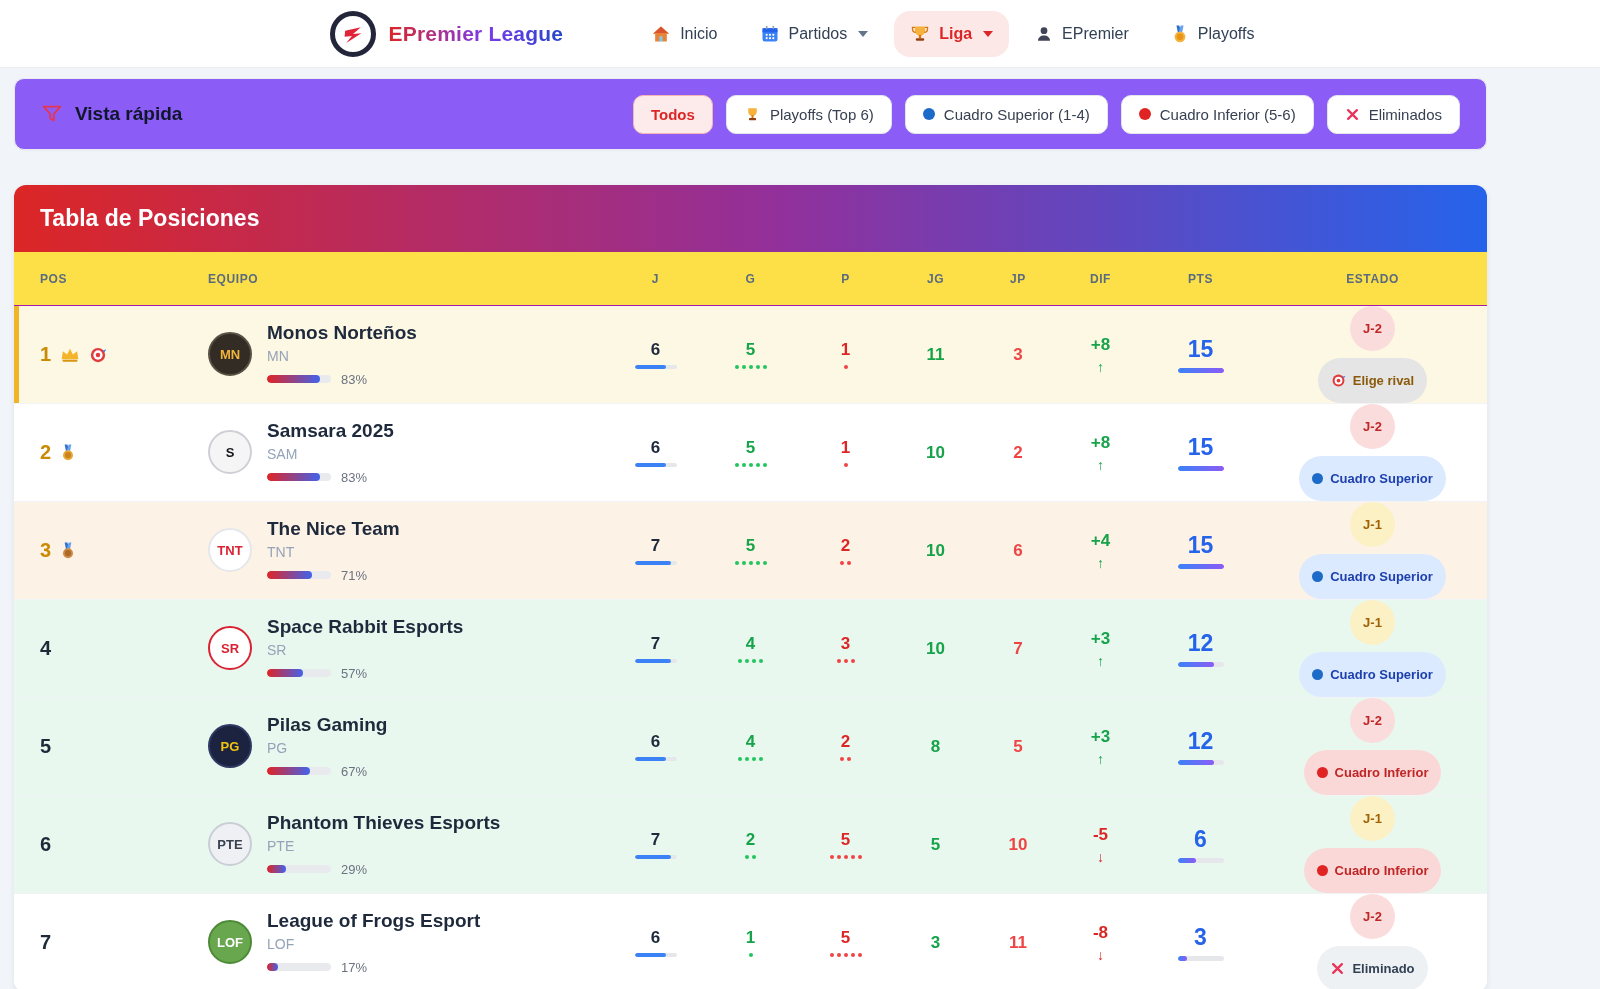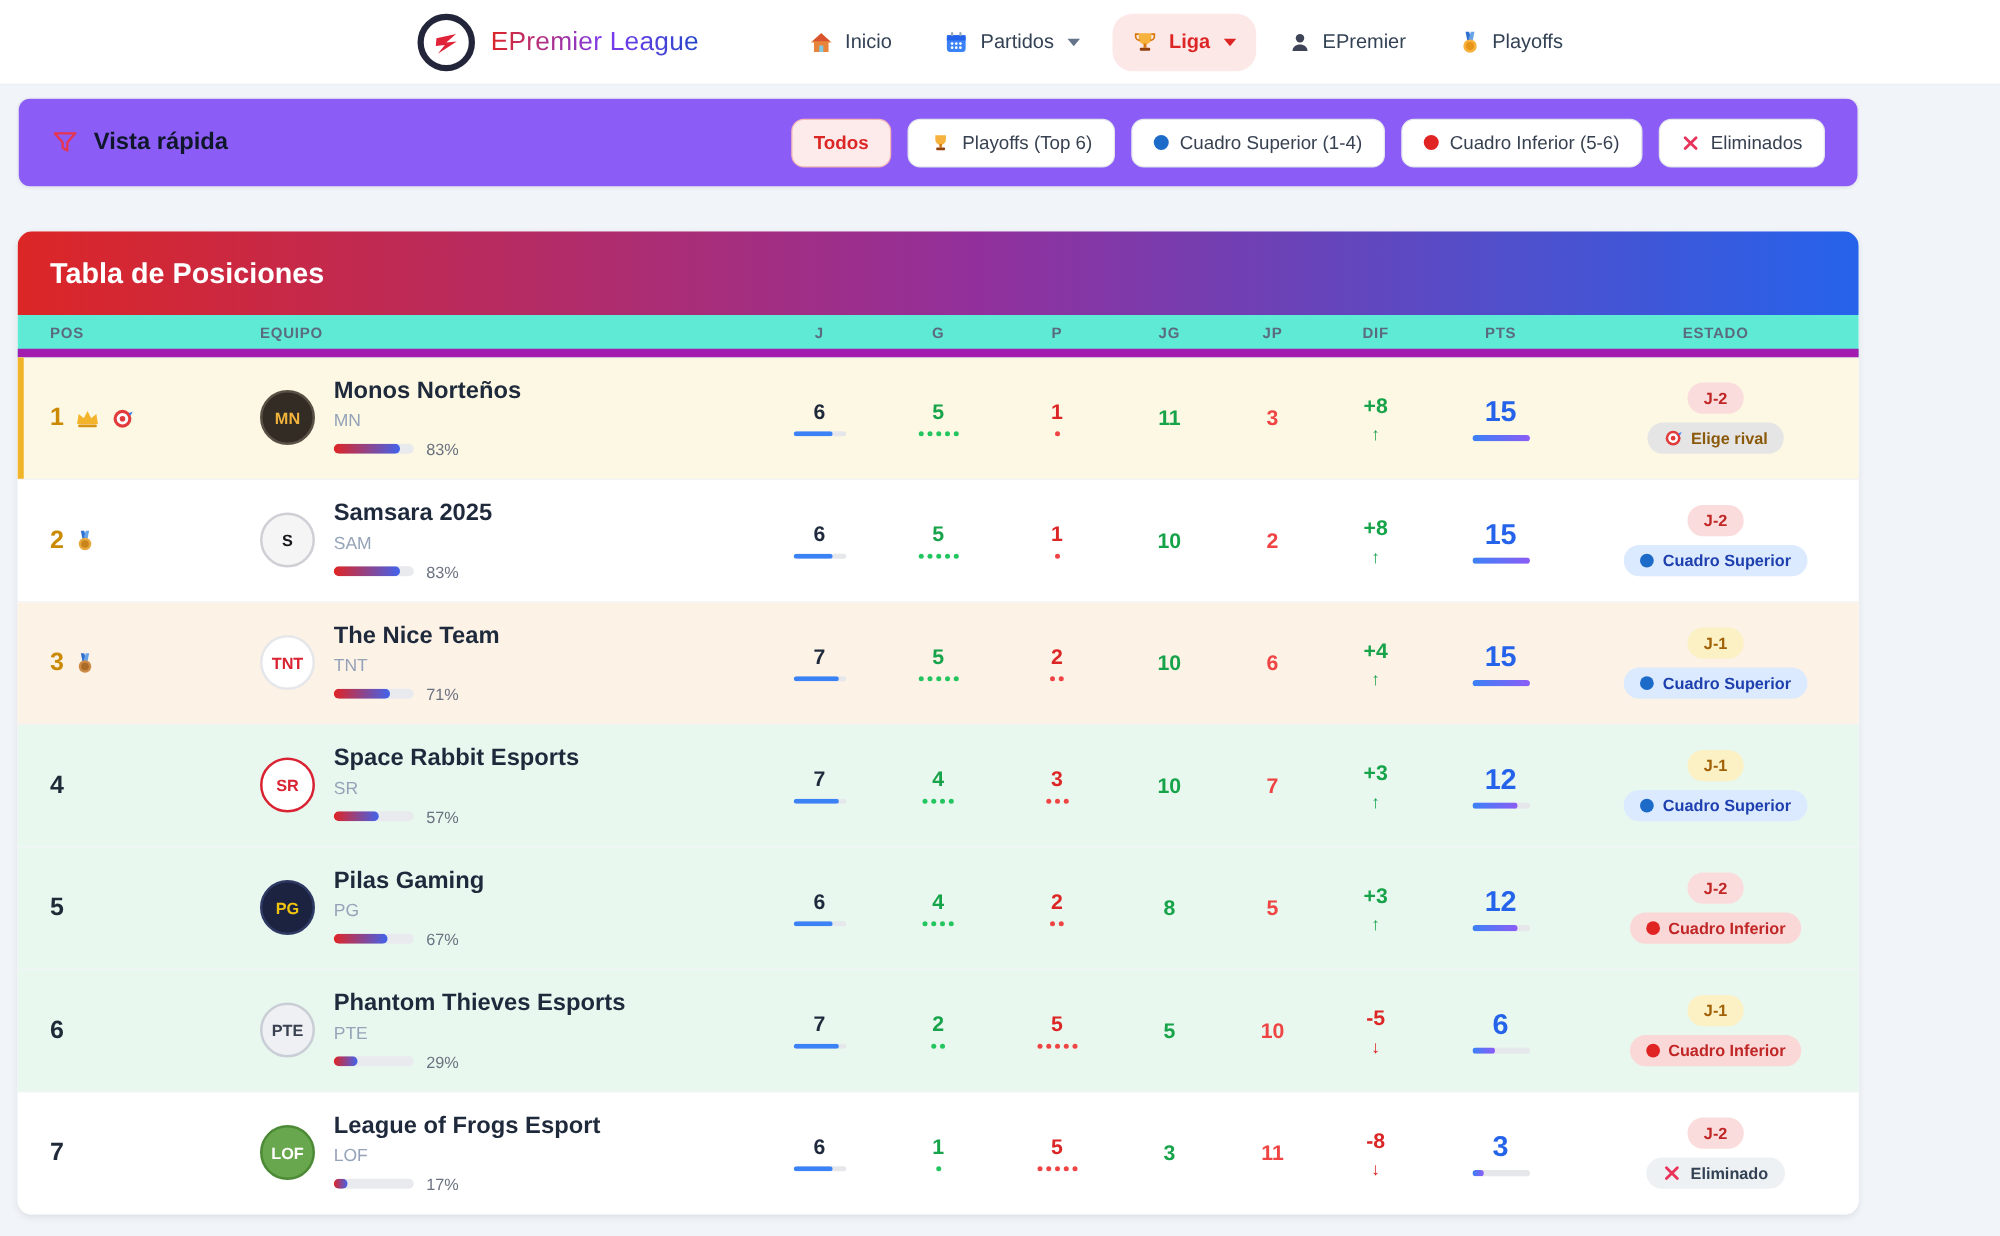--- a/index.html
+++ b/index.html
@@ -5,21 +5,21 @@
   * { margin:0; padding:0; box-sizing:border-box; }
   html,body { width:1600px; height:989px; overflow:hidden; }
   body { font-family:"Liberation Sans",sans-serif; background:#f1f4f8; }
 
   
   .navbar { height:68px; background:#fff; border-bottom:1px solid #ebeef2;
             display:flex; align-items:center; justify-content:center; gap:26px; }
   .brand { display:flex; align-items:center; gap:13px; margin-right:46px; }
   .logo-mark { width:46px; height:46px; border-radius:50%; border:5px solid #23263a;
                background:#fff; display:flex; align-items:center; justify-content:center; }
-  .brand-name { font-size:21px; font-weight:400; color:#4338ca; letter-spacing:.2px; }
+  .brand-name { font-size:21px; font-weight:700; color:#4338ca; letter-spacing:.2px; }
   @supports ((-webkit-background-clip:text) or (background-clip:text)) {
     .brand-name { background:linear-gradient(90deg,#dc2626 0%,#7c3aed 55%,#2447c9 100%);
                   -webkit-background-clip:text; background-clip:text; color:transparent; }
   }
   .nav-item { display:flex; align-items:center; gap:9px; font-size:16px; color:#334155;
               font-weight:500; padding:13px 16px; border-radius:16px; cursor:pointer; white-space:nowrap; }
   .nav-item.active { background:#fde8e8; color:#dc2626; font-weight:700; }
   .nav-icon { display:flex; align-items:center; }
   .caret { width:0; height:0; border-left:5px solid transparent; border-right:5px solid transparent;
            border-top:6px solid #64748b; margin-left:2px; }
@@ -39,21 +39,21 @@
 
   
   .table-card { width:1473px; margin:35px 0 0 14px; background:#fff; border-radius:12px;
                 box-shadow:0 2px 6px rgba(16,24,40,.08); overflow:hidden; }
   .table-title-bar { height:67px; display:flex; align-items:center; padding:0 26px;
                      background:linear-gradient(90deg,#dc2626 0%,#92309b 52%,#2563eb 100%); }
   .table-title { color:#fff; font-size:23px; font-weight:800; }
 
   .grid { display:grid; align-items:center; padding-left:26px;
           grid-template-columns:168px 400px 95px 95px 95px 85px 80px 85px 115px 1fr; }
-  .cols { height:34px; background:#5eead4; border-bottom:7px solid #a21caf; }
+  .cols { height:54px; background:#fde047; border-bottom:1px solid #a21caf; }
   .col-h { font-size:12px; font-weight:700; color:#5b6b7f; letter-spacing:.6px; text-align:center; }
   .col-h.left { text-align:left; }
 
   .row { height:98px; border-bottom:1px solid #f1f3f6; position:relative; }
   .t-gold  { background:#fdf8e3; }
   .t-gold::before { content:""; position:absolute; left:0; top:0; bottom:0; width:5px; background:#f0b429; }
   .t-white { background:#fff; }
   .t-peach { background:#fdf2e6; }
   .t-green { background:#e9f8ef; }
 
@@ -82,21 +82,21 @@
   .jbar { width:42px; height:4px; border-radius:2px; background:#e5e7eb; overflow:hidden; }
   .jfill { display:block; height:100%; background:#3b82f6; border-radius:2px; }
   .dots { display:flex; gap:3px; height:5px; }
   .dot { width:4px; height:4px; border-radius:50%; display:inline-block; }
   .arrow { font-size:14px; font-weight:700; line-height:1; }
   .pts-val { font-size:23px; font-weight:800; color:#2563eb; }
   .ptsbar { width:46px; height:5px; border-radius:3px; background:#e5e7eb; overflow:hidden; }
   .ptsfill { display:block; height:100%; border-radius:3px; background:linear-gradient(90deg,#3b82f6,#8b5cf6); }
 
   .estado { width:100%; display:flex; flex-direction:column; align-items:center; gap:7px; }
-  .badge { display:inline-flex; align-items:center; gap:7px; padding:5px 13px; border-radius:999px;
+  .badge { display:inline-flex; align-items:center; gap:7px; padding:15px 13px; border-radius:999px;
            font-size:13px; font-weight:700; white-space:nowrap; }
   .b-jred    { background:#fbdcdc; color:#c02626; }
   .b-jyellow { background:#fcf0c5; color:#a16207; }
   .b-elige   { background:#e5e5e5; color:#8a5a0a; font-weight:600; }
   .b-sup     { background:#dbeafe; color:#1e40af; font-weight:600; }
   .b-inf     { background:#fbd8d8; color:#c02626; font-weight:600; }
   .b-elim    { background:#eef1f4; color:#334155; font-weight:600; }
   .bdot { width:11px; height:11px; border-radius:50%; display:inline-block; }
   .bico { display:flex; align-items:center; }
 </style>

